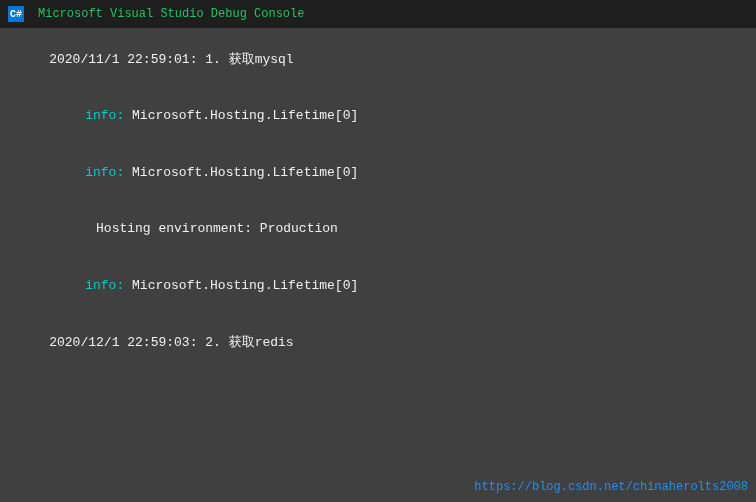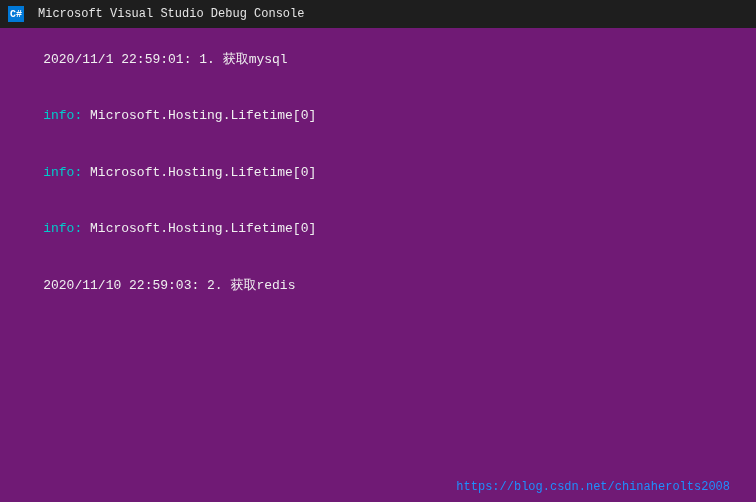--- a/index.html
+++ b/index.html
@@ -35,47 +35,47 @@
       align-items: center;
       justify-content: center;
       font-size: 10px;
       font-weight: bold;
       color: white;
       flex-shrink: 0;
     }
 
     .title-text {
       font-size: 12px;
-      color: #e5e5e5;
+      color: #22c55e;
       padding-left: 8px;
     }
 
     .console-body {
-      background: #701a75;
+      background: #404040;
       color: #c0c0c0;
-      padding: 4px 12px;
+      padding: 4px 18px;
       height: 474px;
       overflow: hidden;
       line-height: 1.45;
       position: relative;
     }
 
     .line {
       white-space: pre-wrap;
       word-break: break-all;
     }
 
     .color-white { color: #f0f0f0; }
 
-    .info-label { color: #00cccc; }
+    .info-label { color: #00cccc; margin-left: 36px; }
 
     .footer-url {
       position: absolute;
       bottom: 6px;
-      right: 26px;
+      right: 8px;
       color: #1e90ff;
       font-size: 12px;
     }
   </style>
 </head>
 <body>
 
 <div class="title-bar">
   <div class="title-bar-icon">C#</div>
   <span class="title-text">Microsoft Visual Studio Debug Console</span>
@@ -89,28 +89,31 @@
 
   <div class="line">
     <span class="info-label">info: </span><span class="color-white">Microsoft.Hosting.Lifetime[0]</span>
   </div>
 
 
   <div class="line">
     <span class="info-label">info: </span><span class="color-white">Microsoft.Hosting.Lifetime[0]</span>
   </div>
 
+  <div class="line">
+    <span class="color-white">      Hosting environment: Production</span>
+  </div>
 
   <div class="line">
     <span class="info-label">info: </span><span class="color-white">Microsoft.Hosting.Lifetime[0]</span>
   </div>
 
 
   <div class="line">
-    <span class="color-white">2020/11/10 22:59:03: 2. 获取redis</span>
+    <span class="color-white">2020/12/1 22:59:03: 2. 获取redis</span>
   </div>
 
   <div class="line" style="position:relative;">
     
   </div>
 
   <div class="footer-url">https://blog.csdn.net/chinaherolts2008</div>
 </div>
 
 </body></html>

